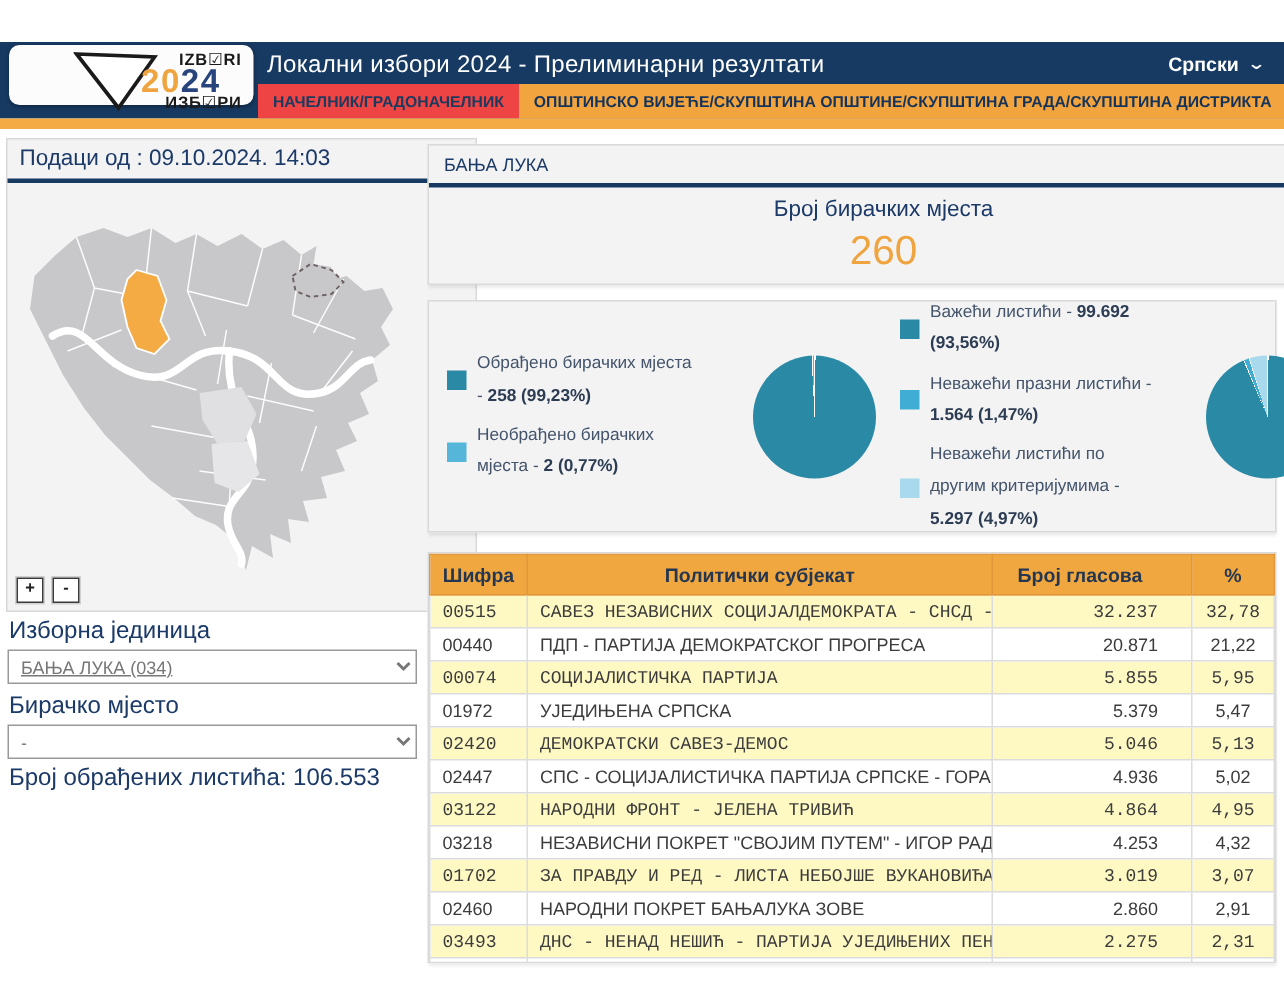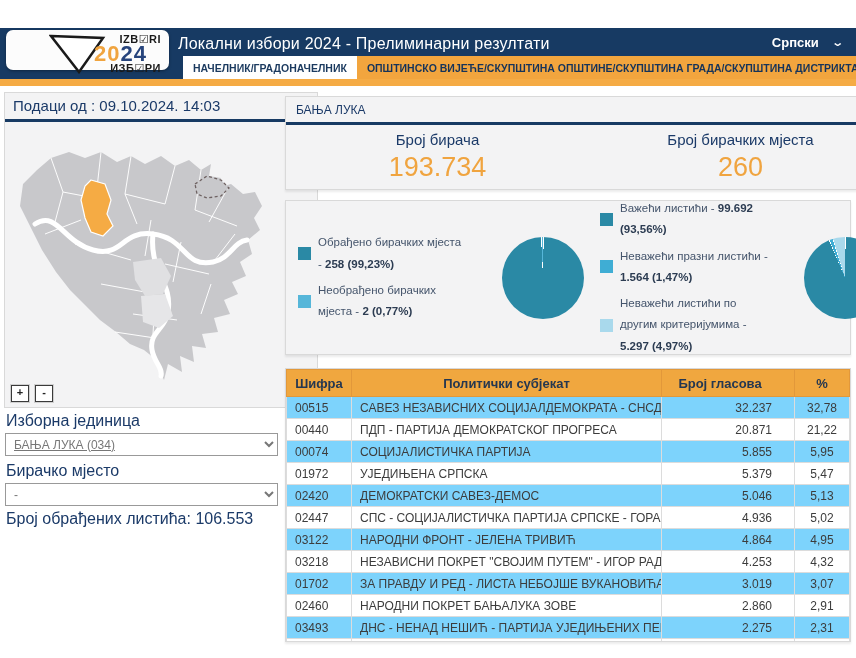--- a/index.html
+++ b/index.html
@@ -5,25 +5,25 @@
   html,body{margin:0;padding:0;}
   body{
     width:856px;height:658px;position:relative;overflow:hidden;
     background:#ffffff;
     font-family:"Liberation Sans","DejaVu Sans",sans-serif;
     -webkit-font-smoothing:antialiased;
   }
   
   .header-bar{position:absolute;top:28px;left:0;width:856px;height:32px;background:#173a63;display:flex;align-items:center;}
   .header-title{color:#fff;font-size:16px;margin-left:178px;letter-spacing:.2px;}
-  .lang-box{position:absolute;right:14px;top:0;height:28px;display:flex;align-items:center;gap:14px;color:#fff;font-size:13px;font-weight:bold;cursor:pointer;}
+  .lang-box{position:absolute;right:14px;top:0;height:28px;display:flex;align-items:center;gap:7px;color:#fff;font-size:13px;font-weight:bold;cursor:pointer;}
   .lang-caret{font-size:11px;font-weight:bold;transform:scaleX(1.4);}
   .tab-row{position:absolute;top:56px;left:0;width:856px;height:23px;background:#173a63;display:flex;align-items:stretch;padding-left:172px;box-sizing:border-box;}
   .tab{display:flex;align-items:center;padding:0 10px;font-size:10.5px;font-weight:bold;color:#1b3a5f;white-space:nowrap;cursor:pointer;}
-  .tab.inactive{background:#ffffff;margin-left:11px;}
+  .tab.inactive{background:#ef4444;}
   .tab.active{background:#f2a53e;color:#15335a;}
   .orange-strip{position:absolute;top:79px;left:0;width:856px;height:7px;background:#f5ab44;}
   
   .logo-box{position:absolute;left:6px;top:30px;width:163px;height:40px;background:#fcfcfc;border-radius:7px;box-shadow:0 1px 3px rgba(0,0,0,.35);z-index:5;}
   .logo-art{position:absolute;right:8px;top:3px;width:112px;height:42px;}
   .logo-tri{position:absolute;left:0;top:1px;}
   .logo-t1{position:absolute;right:0;top:0;font-size:11px;font-weight:bold;color:#1a1a1a;letter-spacing:.5px;}
   .logo-year{position:absolute;right:14px;top:8px;font-size:22px;font-weight:bold;color:#f0a43f;letter-spacing:1px;}
   .logo-year b{color:#27447c;}
   .logo-t2{position:absolute;right:0;bottom:0;font-size:11px;font-weight:bold;color:#1a1a1a;letter-spacing:.5px;}
@@ -51,21 +51,21 @@
   .lg-sw{width:13px;height:13px;flex:none;margin-right:7px;}
   .lg-tx{font-size:11.5px;line-height:1.85;color:#44546b;}
   .lg-tx b{color:#2c3c52;}
   .pie-zone{flex:1;display:flex;justify-content:center;align-items:center;}
   .pie{width:82px;height:82px;border-radius:50%;}
   
   .panel-table{left:285px;top:368px;width:566px;height:274px;background:#fff;border:1px solid #d9d9d9;overflow:hidden;}
   table.results{border-collapse:collapse;width:100%;table-layout:fixed;}
   table.results th{background:#f0a73f;color:#253750;font-size:13px;font-weight:bold;height:26px;border:1px solid #e2983a;padding:0 6px;}
   table.results td{font-size:12px;color:#3c3c3c;height:21px;border:1px solid #dcdcdc;padding:0 8px;white-space:nowrap;overflow:hidden;}
-  table.results tr.odd td{background:#7dd3fc;}
+  table.results tr.odd td{background:#fef9c3;font-family:Liberation Mono, monospace;}
   table.results tr.even td{background:#ffffff;}
   .c0{width:52px;}
   .c2{width:104px;text-align:right;padding-right:22px !important;}
   .c3{width:42px;text-align:center;}
   td.c0{text-align:left;}
   th.h2,th.h3{text-align:center;}
 </style>
 </head>
 <body>
 
@@ -123,24 +123,20 @@
 <select class="fld-select" style="top:483px;">
   <option>-</option>
 </select>
 
 <div class="processed">Број обрађених листића: 106.553</div>
 
 <div class="panel panel-region">
   <div class="region-title">БАЊА ЛУКА</div>
   <div class="stats-row">
     <div class="stat">
-      <div class="stat-label">Број бирача</div>
-      <div class="stat-value">193.734</div>
-    </div>
-    <div class="stat">
       <div class="stat-label">Број бирачких мјеста</div>
       <div class="stat-value">260</div>
     </div>
   </div>
 </div>
 
 <div class="panel panel-charts">
   <div class="chart-col">
     <div class="legend">
         <div class="lg-item">

